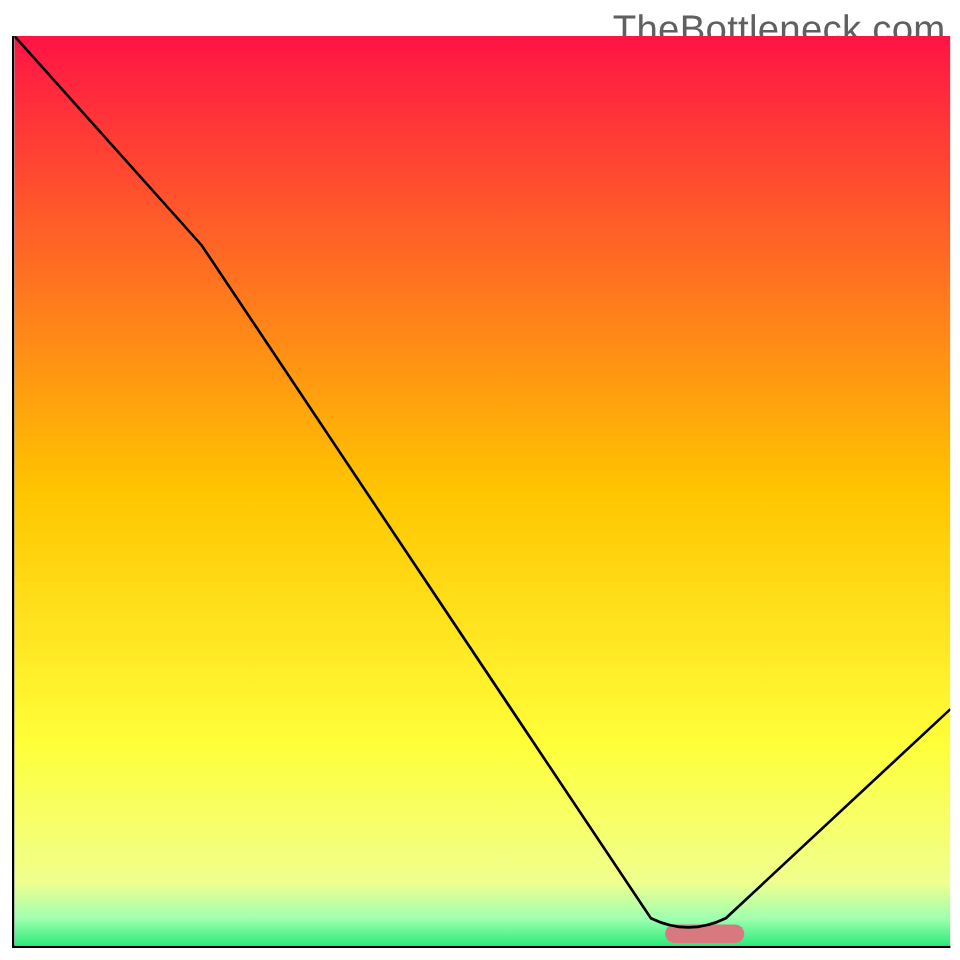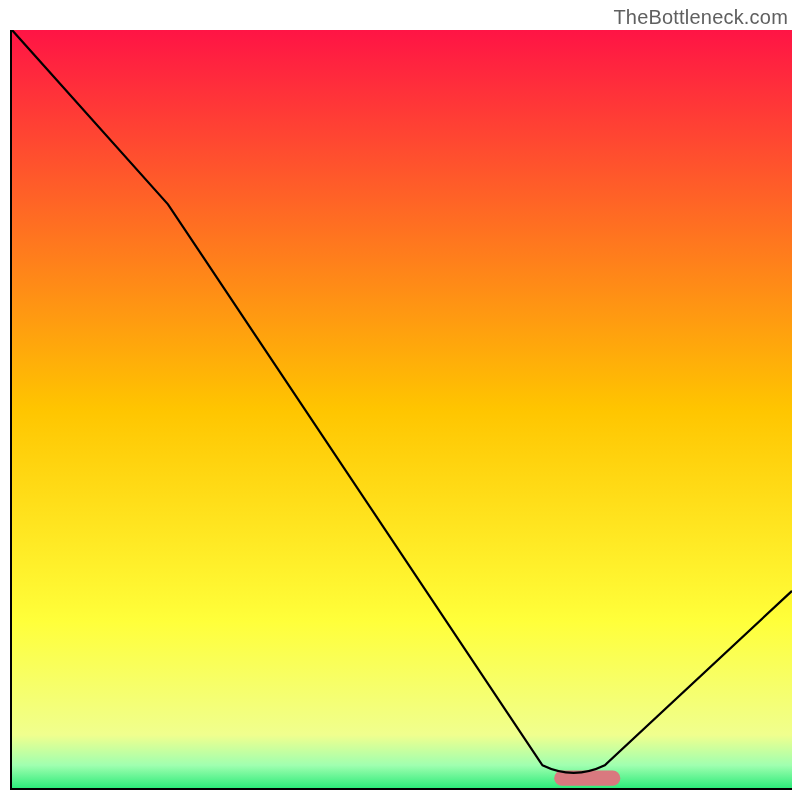--- a/index.html
+++ b/index.html
@@ -7,21 +7,21 @@
     width: 800px;
     height: 800px;
     background: #ffffff;
     font-family: Arial, sans-serif;
     position: relative;
   }
   .watermark {
     position: absolute;
     top: 6px;
     right: 12px;
-    font-size: 20px;
+    font-size: 32px;
     color: #606060;
     font-weight: normal;
     letter-spacing: 0.2px;
     margin-left: 46px;
   }
   .chart-outer {
     position: absolute;
     left: 10px;
     top: 30px;
     width: 782px;

